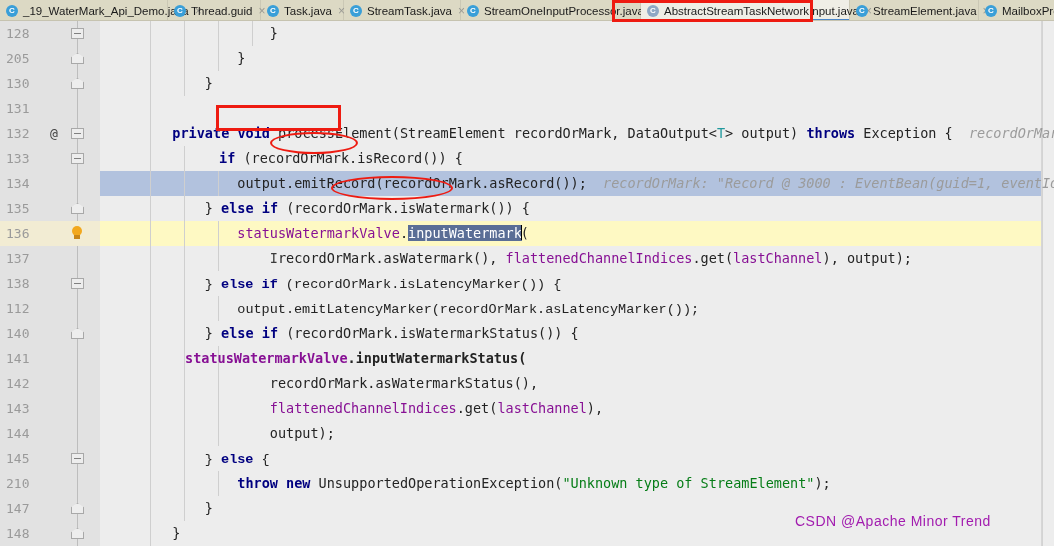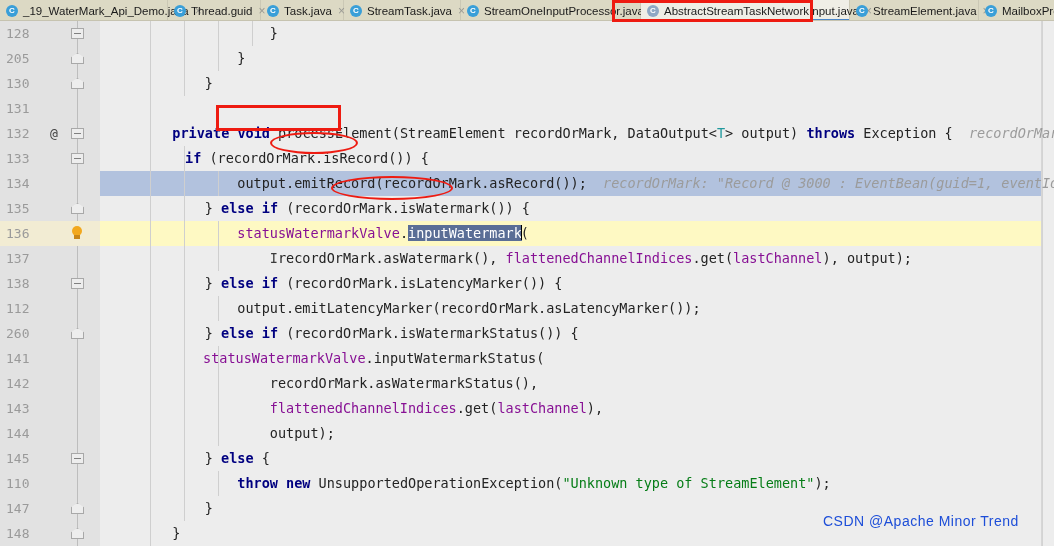--- a/index.html
+++ b/index.html
@@ -176,24 +176,24 @@
     background: #ededed;
     border-left: 1px solid #d3d3d3;
   }
   #vsep {
     position: absolute; top: 21px; right: 12px;
     width: 1px; height: 525px; background: #d6d6d6;
   }
 
   
   #watermark {
-    position: absolute; left: 823px; top: 513px;
+    position: absolute; left: 795px; top: 513px;
     font-family: "Liberation Sans", sans-serif;
     font-size: 14px;
-    color: #1d4ed8;
+    color: #a21caf;
     letter-spacing: 0.5px;
     z-index: 40;
     white-space: nowrap;
   }
 </style>
 </head>
 <body>
 
 <div id="app">
 
@@ -291,21 +291,21 @@
         <div class="code"><span class="guide g1"></span><span class="txt" style="margin-left: 24.36px;"><span class="kw">private</span> <span class="kw">void</span> processElement(StreamElement recordOrMark, DataOutput&lt;<span class="gen">T</span>&gt; output) <span class="kw">throws</span> Exception {<span class="hint">&nbsp;&nbsp;recordOrMark: "Reco</span></span></div>
       </div>
       <div class="row">
         <div class="gutter">
           <span class="lnum">133</span>
           <span class="fold">
             <span class="stem"></span>
             <span class="box"></span>
           </span>
         </div>
-        <div class="code"><span class="guide g1"></span><span class="guide g2"></span><span class="txt" style="margin-left: 37px;"><span class="kw">if</span> (recordOrMark.isRecord()) {</span></div>
+        <div class="code"><span class="guide g1"></span><span class="guide g2"></span><span class="txt" style="margin-left: 71px;"><span class="kw">if</span> (recordOrMark.isRecord()) {</span></div>
       </div>
       <div class="row hl-blue">
         <div class="gutter">
           <span class="lnum">134</span>
           <span class="fold">
             <span class="stem"></span>
           </span>
         </div>
         <div class="code"><span class="guide g1"></span><span class="guide g2"></span><span class="guide g3"></span><span class="txt" style="margin-left: 89.32px;">output.emitRecord(recordOrMark.asRecord());<span class="hint">&nbsp;&nbsp;recordOrMark: "Record @ 3000 : EventBean(guid=1, eventId=e01, ti</span></span></div>
       </div>
@@ -339,49 +339,49 @@
         <div class="code"><span class="guide g1"></span><span class="guide g2"></span><span class="guide g3"></span><span class="txt" style="margin-left: 121.8px;"><span class="ibeam">I</span>recordOrMark.asWatermark(), <span class="fld">flattenedChannelIndices</span>.get(<span class="fld">lastChannel</span>), output);</span></div>
       </div>
       <div class="row">
         <div class="gutter">
           <span class="lnum">138</span>
           <span class="fold">
             <span class="stem"></span>
             <span class="box"></span>
           </span>
         </div>
-        <div class="code"><span class="guide g1"></span><span class="guide g2"></span><span class="txt" style="margin-left: 56.84px;">} <span class="kw">else</span> <span class="kw">if</span> (recordOrMark.isLatencyMarker()) {</span></div>
+        <div class="code"><span class="guide g1"></span><span class="guide g2"></span><span class="txt" style="margin-left: 56.84px; font-family: Liberation Mono, monospace;">} <span class="kw">else</span> <span class="kw">if</span> (recordOrMark.isLatencyMarker()) {</span></div>
       </div>
       <div class="row">
         <div class="gutter">
           <span class="lnum">112</span>
           <span class="fold">
             <span class="stem"></span>
           </span>
         </div>
-        <div class="code"><span class="guide g1"></span><span class="guide g2"></span><span class="guide g3"></span><span class="txt" style="margin-left: 89.32px;">output.emitLatencyMarker(recordOrMark.asLatencyMarker());</span></div>
-      </div>
-      <div class="row">
-        <div class="gutter">
-          <span class="lnum">260</span>
+        <div class="code"><span class="guide g1"></span><span class="guide g2"></span><span class="guide g3"></span><span class="txt" style="margin-left: 89.32px; font-family: Liberation Mono, monospace;">output.emitLatencyMarker(recordOrMark.asLatencyMarker());</span></div>
+      </div>
+      <div class="row">
+        <div class="gutter">
+          <span class="lnum">140</span>
           <span class="fold">
             <span class="stem"></span>
             <span class="cap"></span>
           </span>
         </div>
         <div class="code"><span class="guide g1"></span><span class="guide g2"></span><span class="txt" style="margin-left: 56.84px;">} <span class="kw">else</span> <span class="kw">if</span> (recordOrMark.isWatermarkStatus()) {</span></div>
       </div>
       <div class="row">
         <div class="gutter">
           <span class="lnum">141</span>
           <span class="fold">
             <span class="stem"></span>
           </span>
         </div>
-        <div class="code"><span class="guide g1"></span><span class="guide g2"></span><span class="guide g3"></span><span class="txt" style="margin-left: 55px;"><span class="fld">statusWatermarkValve</span>.inputWatermarkStatus(</span></div>
+        <div class="code"><span class="guide g1"></span><span class="guide g2"></span><span class="guide g3"></span><span class="txt" style="margin-left: 37px; font-weight: bold;"><span class="fld">statusWatermarkValve</span>.inputWatermarkStatus(</span></div>
       </div>
       <div class="row">
         <div class="gutter">
           <span class="lnum">142</span>
           <span class="fold">
             <span class="stem"></span>
           </span>
         </div>
         <div class="code"><span class="guide g1"></span><span class="guide g2"></span><span class="guide g3"></span><span class="txt" style="margin-left: 121.8px;">recordOrMark.asWatermarkStatus(),</span></div>
       </div>
@@ -404,25 +404,25 @@
         <div class="code"><span class="guide g1"></span><span class="guide g2"></span><span class="guide g3"></span><span class="txt" style="margin-left: 121.8px;">output);</span></div>
       </div>
       <div class="row">
         <div class="gutter">
           <span class="lnum">145</span>
           <span class="fold">
             <span class="stem"></span>
             <span class="box"></span>
           </span>
         </div>
-        <div class="code"><span class="guide g1"></span><span class="guide g2"></span><span class="txt" style="margin-left: 56.84px;">} <span class="kw">else</span> {</span></div>
-      </div>
-      <div class="row">
-        <div class="gutter">
-          <span class="lnum">110</span>
+        <div class="code"><span class="guide g1"></span><span class="guide g2"></span><span class="txt" style="margin-left: 56.84px; font-family: Liberation Mono, monospace;">} <span class="kw">else</span> {</span></div>
+      </div>
+      <div class="row">
+        <div class="gutter">
+          <span class="lnum">210</span>
           <span class="fold">
             <span class="stem"></span>
           </span>
         </div>
         <div class="code"><span class="guide g1"></span><span class="guide g2"></span><span class="guide g3"></span><span class="txt" style="margin-left: 89.32px;"><span class="kw">throw</span> <span class="kw">new</span> UnsupportedOperationException(<span class="str">"Unknown type of StreamElement"</span>);</span></div>
       </div>
       <div class="row">
         <div class="gutter">
           <span class="lnum">147</span>
           <span class="fold">

